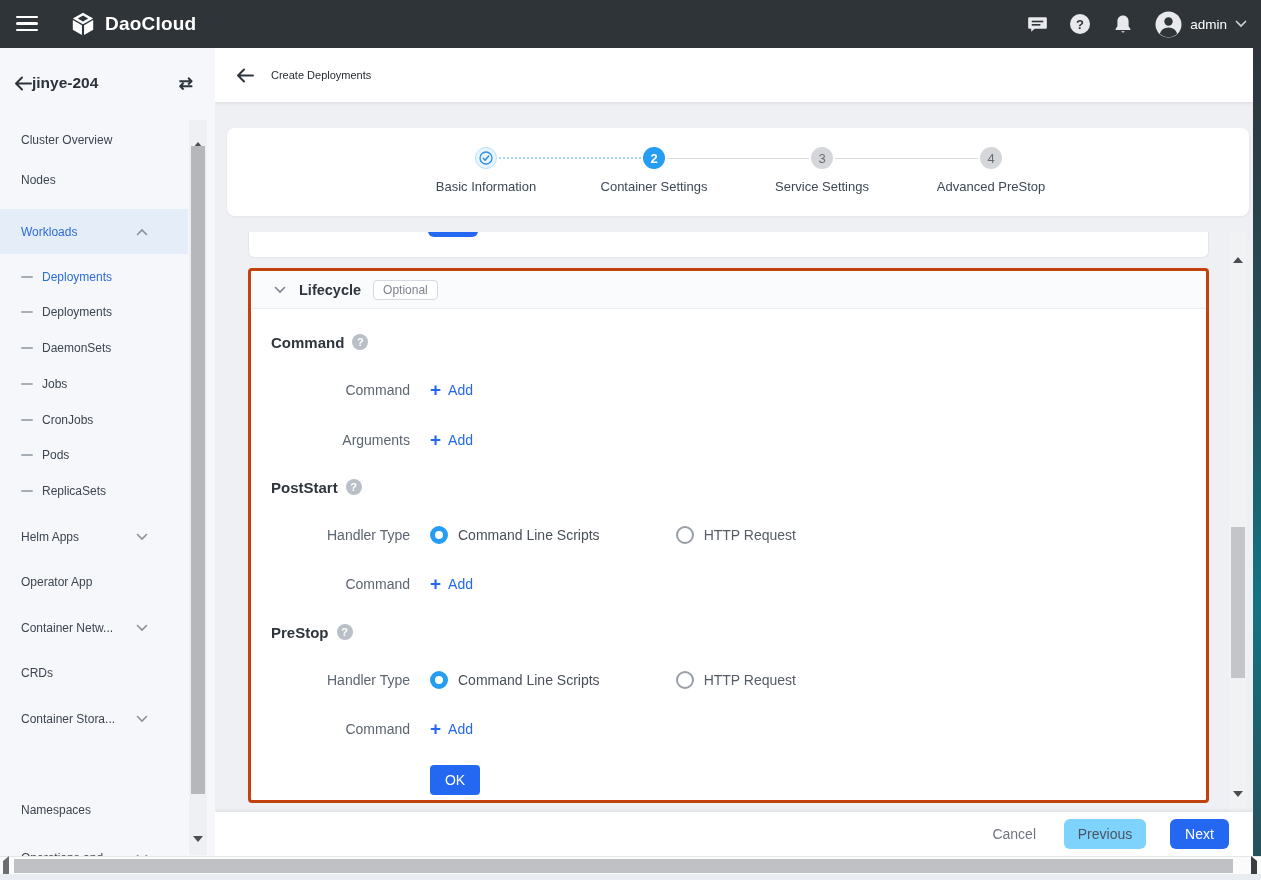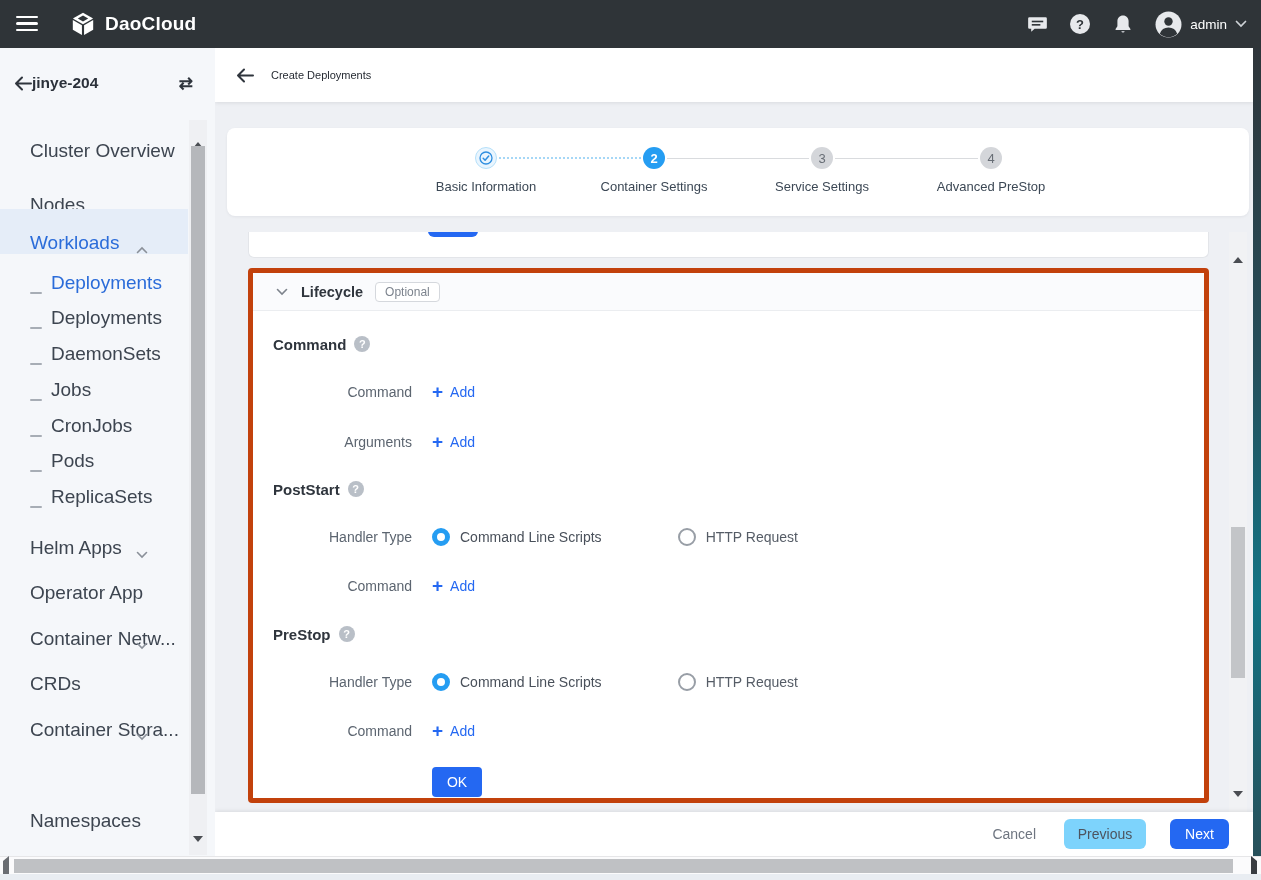--- a/index.html
+++ b/index.html
@@ -16,21 +16,21 @@
   .tb-icon { width:22px; height:22px; display:flex; align-items:center; justify-content:center; cursor:pointer; }
   .user-group { display:flex; align-items:center; gap:8px; cursor:pointer; }
   .user-name { color:#fff; font-size:13.5px; }
 
   
   .sidebar { position:absolute; left:0; top:48px; width:215px; height:832px; background:#f5f7fa; z-index:3; }
   .side-head { position:absolute; left:0; top:18px; width:215px; height:34px; display:flex; align-items:center; }
   .side-back { margin-left:14px; cursor:pointer; display:flex; }
   .cluster-name { font-size:15.5px; font-weight:700; color:#2b313a; }
   .side-refresh { position:absolute; right:22px; font-size:17px; font-weight:700; color:#2f353d; cursor:pointer; }
-  .nav-item { position:absolute; left:0; width:188px; height:44px; display:flex; align-items:flex-end; padding-left:30px; font-size:19px; color:#3d4550; cursor:pointer; }
+  .nav-item { position:absolute; left:0; width:188px; height:44px; display:flex; align-items:center; padding-left:21px; font-size:12px; color:#3d4550; cursor:pointer; }
   .nav-item.sub { height:34px; }
   .nav-item.hl { background:#e5edf8; }
   .nav-item.active .lbl { color:#2b6cd9; }
   .nav-item .dash { width:12px; height:2px; background:#a7adb5; border-radius:1px; margin-right:9px; flex:none; }
   .nav-item .chev { position:absolute; right:40px; display:flex; }
   .side-sb { position:absolute; left:189px; top:72px; width:18px; height:735px; background:#eff0f3; }
   .side-sb .thumb { position:absolute; left:2px; top:26px; width:14px; height:648px; background:#b5b7bb; cursor:pointer; }
   .tri-up { width:0; height:0; border-left:5px solid transparent; border-right:5px solid transparent; border-bottom:6px solid #4a4d52; }
   .tri-down { width:0; height:0; border-left:5px solid transparent; border-right:5px solid transparent; border-top:6px solid #4a4d52; }
   .tri-left { width:0; height:0; border-top:5px solid transparent; border-bottom:5px solid transparent; border-right:6px solid #6a6d72; }
@@ -50,21 +50,21 @@
   .step-circle.pending { background:#d4d6da; color:#676d75; }
   .conn { position:absolute; top:30px; }
   .conn.dotted { border-top:2px dotted #a6d7f6; top:29px; }
   .conn.solid { height:1px; background:#d9dbde; }
   .step-label { position:absolute; top:51px; width:170px; text-align:center; font-size:13px; color:#3c4855; }
 
   
   .viewport { position:absolute; left:0; top:184px; width:1038px; height:580px; overflow:hidden; }
   .partial-card { position:absolute; left:33px; top:-2px; width:961px; height:28px; background:#fff; border:1px solid #e3e5e9; border-top:none; border-radius:0 0 6px 6px; }
   .btn-fragment { position:absolute; left:179px; top:0; width:50px; height:7px; background:#2468f2; border-radius:0 0 6px 6px; }
-  .life-card { position:absolute; left:33px; top:36px; width:961px; height:535px; background:#fff; border:5px solid #c2410c; border-radius:4px; }
+  .life-card { position:absolute; left:33px; top:36px; width:961px; height:535px; background:#fff; border:3px solid #c2410c; border-radius:4px; }
   .life-head { height:38px; background:#fafbfd; border-bottom:1px solid #ebedf0; border-radius:4px 4px 0 0; display:flex; align-items:center; padding-left:23px; }
   .life-title { margin-left:13px; font-size:14.5px; font-weight:700; color:#2f353d; }
   .badge { margin-left:12px; border:1px solid #d5d8dd; border-radius:4px; padding:2px 9px; font-size:12px; color:#7d848e; background:#fff; }
   .sec-head { position:absolute; left:20px; height:18px; display:flex; align-items:center; gap:8px; font-size:15px; font-weight:600; color:#2f353d; }
   .qicon { width:16px; height:16px; border-radius:50%; background:#b9bfc7; color:#fff; font-size:11px; font-weight:700; display:flex; align-items:center; justify-content:center; }
   .form-row { position:absolute; left:0; width:100%; height:20px; display:flex; align-items:center; }
   .fr-label { width:159px; text-align:right; font-size:14px; color:#5c6570; flex:none; }
   .fr-ctrl { margin-left:20px; display:flex; align-items:center; }
   .add-link { display:flex; align-items:center; color:#2468f2; font-size:14px; cursor:pointer; }
   .add-link .plus { font-size:19px; font-weight:600; margin-right:7px; line-height:14px; }
@@ -159,21 +159,21 @@
             <path d="M8 1.5 2 7.5l6 6M2 7.5h15" stroke="#2f353d" stroke-width="2" fill="none" stroke-linecap="round" stroke-linejoin="round"></path>
           </svg>
       </span>
       <span class="cluster-name">jinye-204</span>
       <span class="side-refresh">⇄</span>
     </div>
 
     <div class="nav-item" style="top:70px">
         <span class="lbl">Cluster Overview</span>
       </div>
-    <div class="nav-item" style="top:124px">
+    <div class="nav-item" style="top:110px">
         <span class="lbl">Nodes</span>
       </div>
     <div class="nav-item hl active" style="top:161px;height:45px">
       <span class="lbl">Workloads</span>
       <span class="chev">
           <svg width="12" height="8" viewBox="0 0 12 8">
             <path d="M1.5 6.5 6 2l4.5 4.5" stroke="#8a9099" stroke-width="1.6" fill="none" stroke-linecap="round"></path>
           </svg>
         </span>
     </div>

